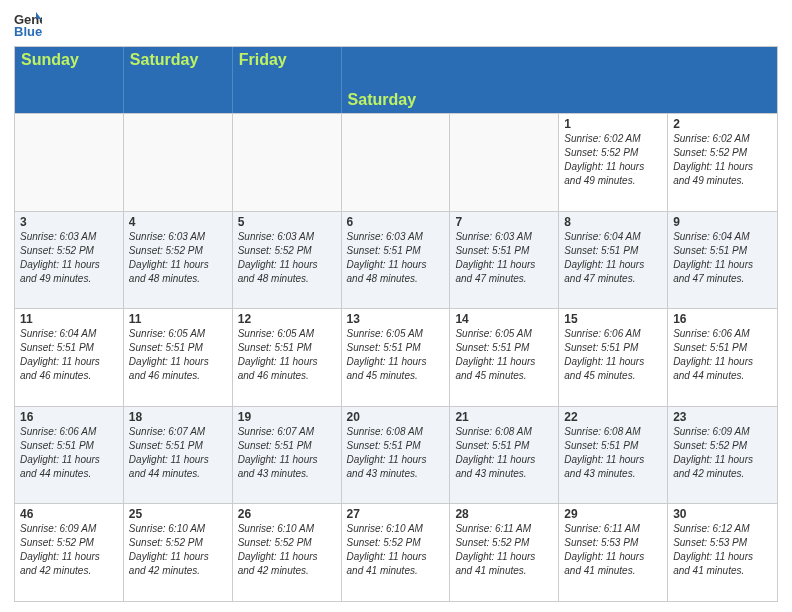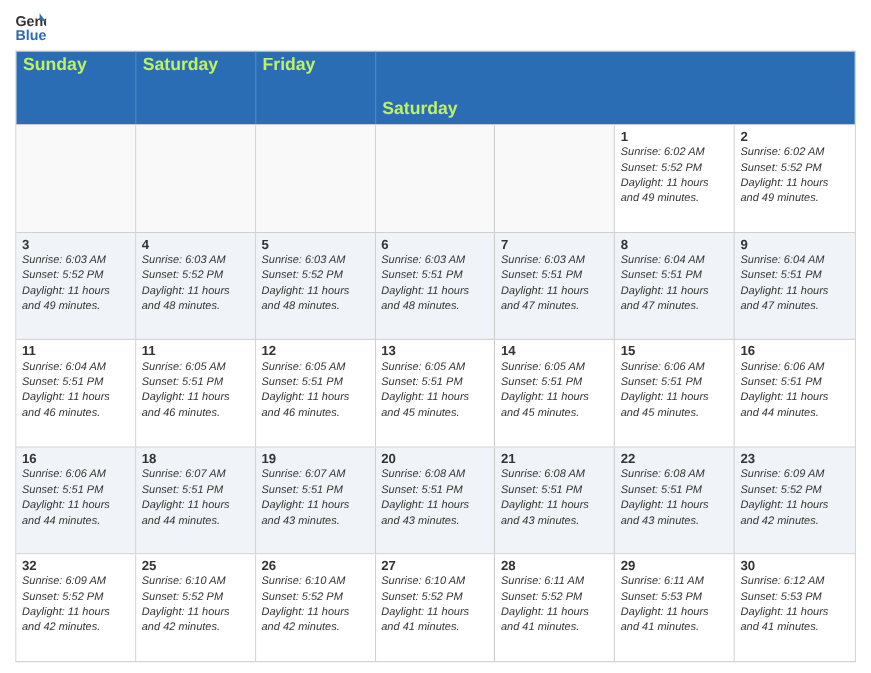--- a/index.html
+++ b/index.html
@@ -230,21 +230,21 @@
             <span class="day-num">22</span>
             <div class="day-info">Sunrise: 6:08 AM<br>Sunset: 5:51 PM<br>Daylight: 11 hours and 43 minutes.</div>
           </div>
           <div class="cal-cell alt-bg">
             <span class="day-num">23</span>
             <div class="day-info">Sunrise: 6:09 AM<br>Sunset: 5:52 PM<br>Daylight: 11 hours and 42 minutes.</div>
           </div>
         </div>
         <div class="cal-row">
           <div class="cal-cell">
-            <span class="day-num">32</span>
+            <span class="day-num">46</span>
             <div class="day-info">Sunrise: 6:09 AM<br>Sunset: 5:52 PM<br>Daylight: 11 hours and 42 minutes.</div>
           </div>
           <div class="cal-cell">
             <span class="day-num">25</span>
             <div class="day-info">Sunrise: 6:10 AM<br>Sunset: 5:52 PM<br>Daylight: 11 hours and 42 minutes.</div>
           </div>
           <div class="cal-cell">
             <span class="day-num">26</span>
             <div class="day-info">Sunrise: 6:10 AM<br>Sunset: 5:52 PM<br>Daylight: 11 hours and 42 minutes.</div>
           </div>

